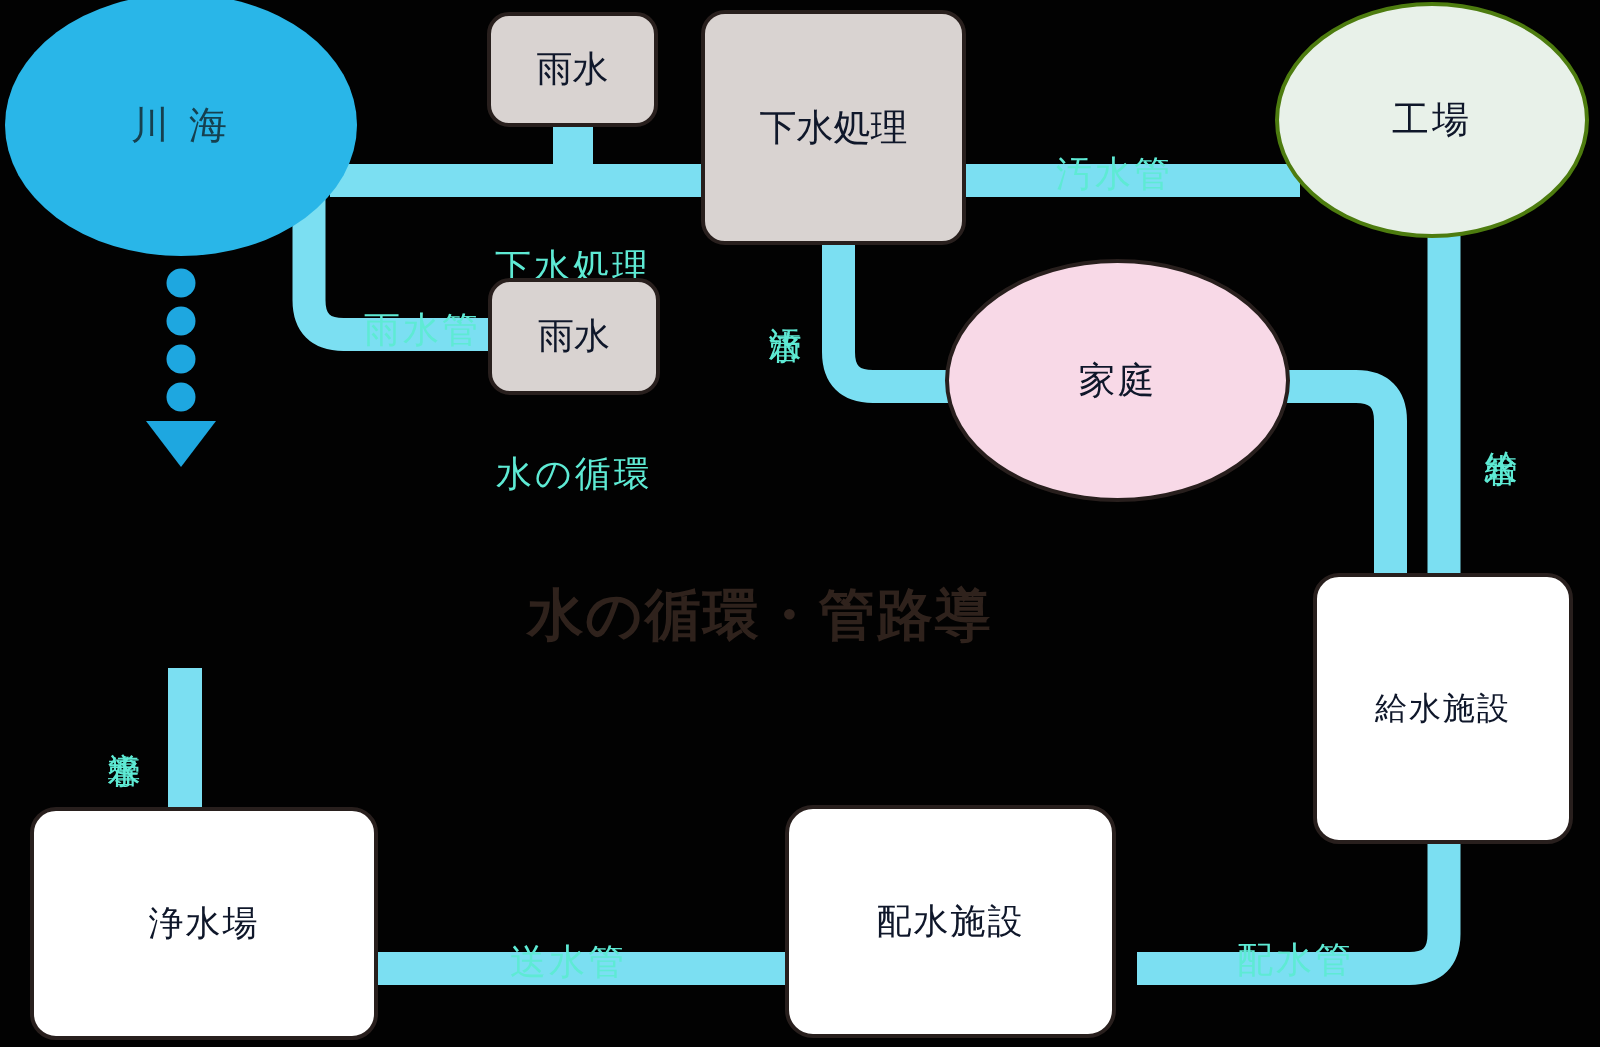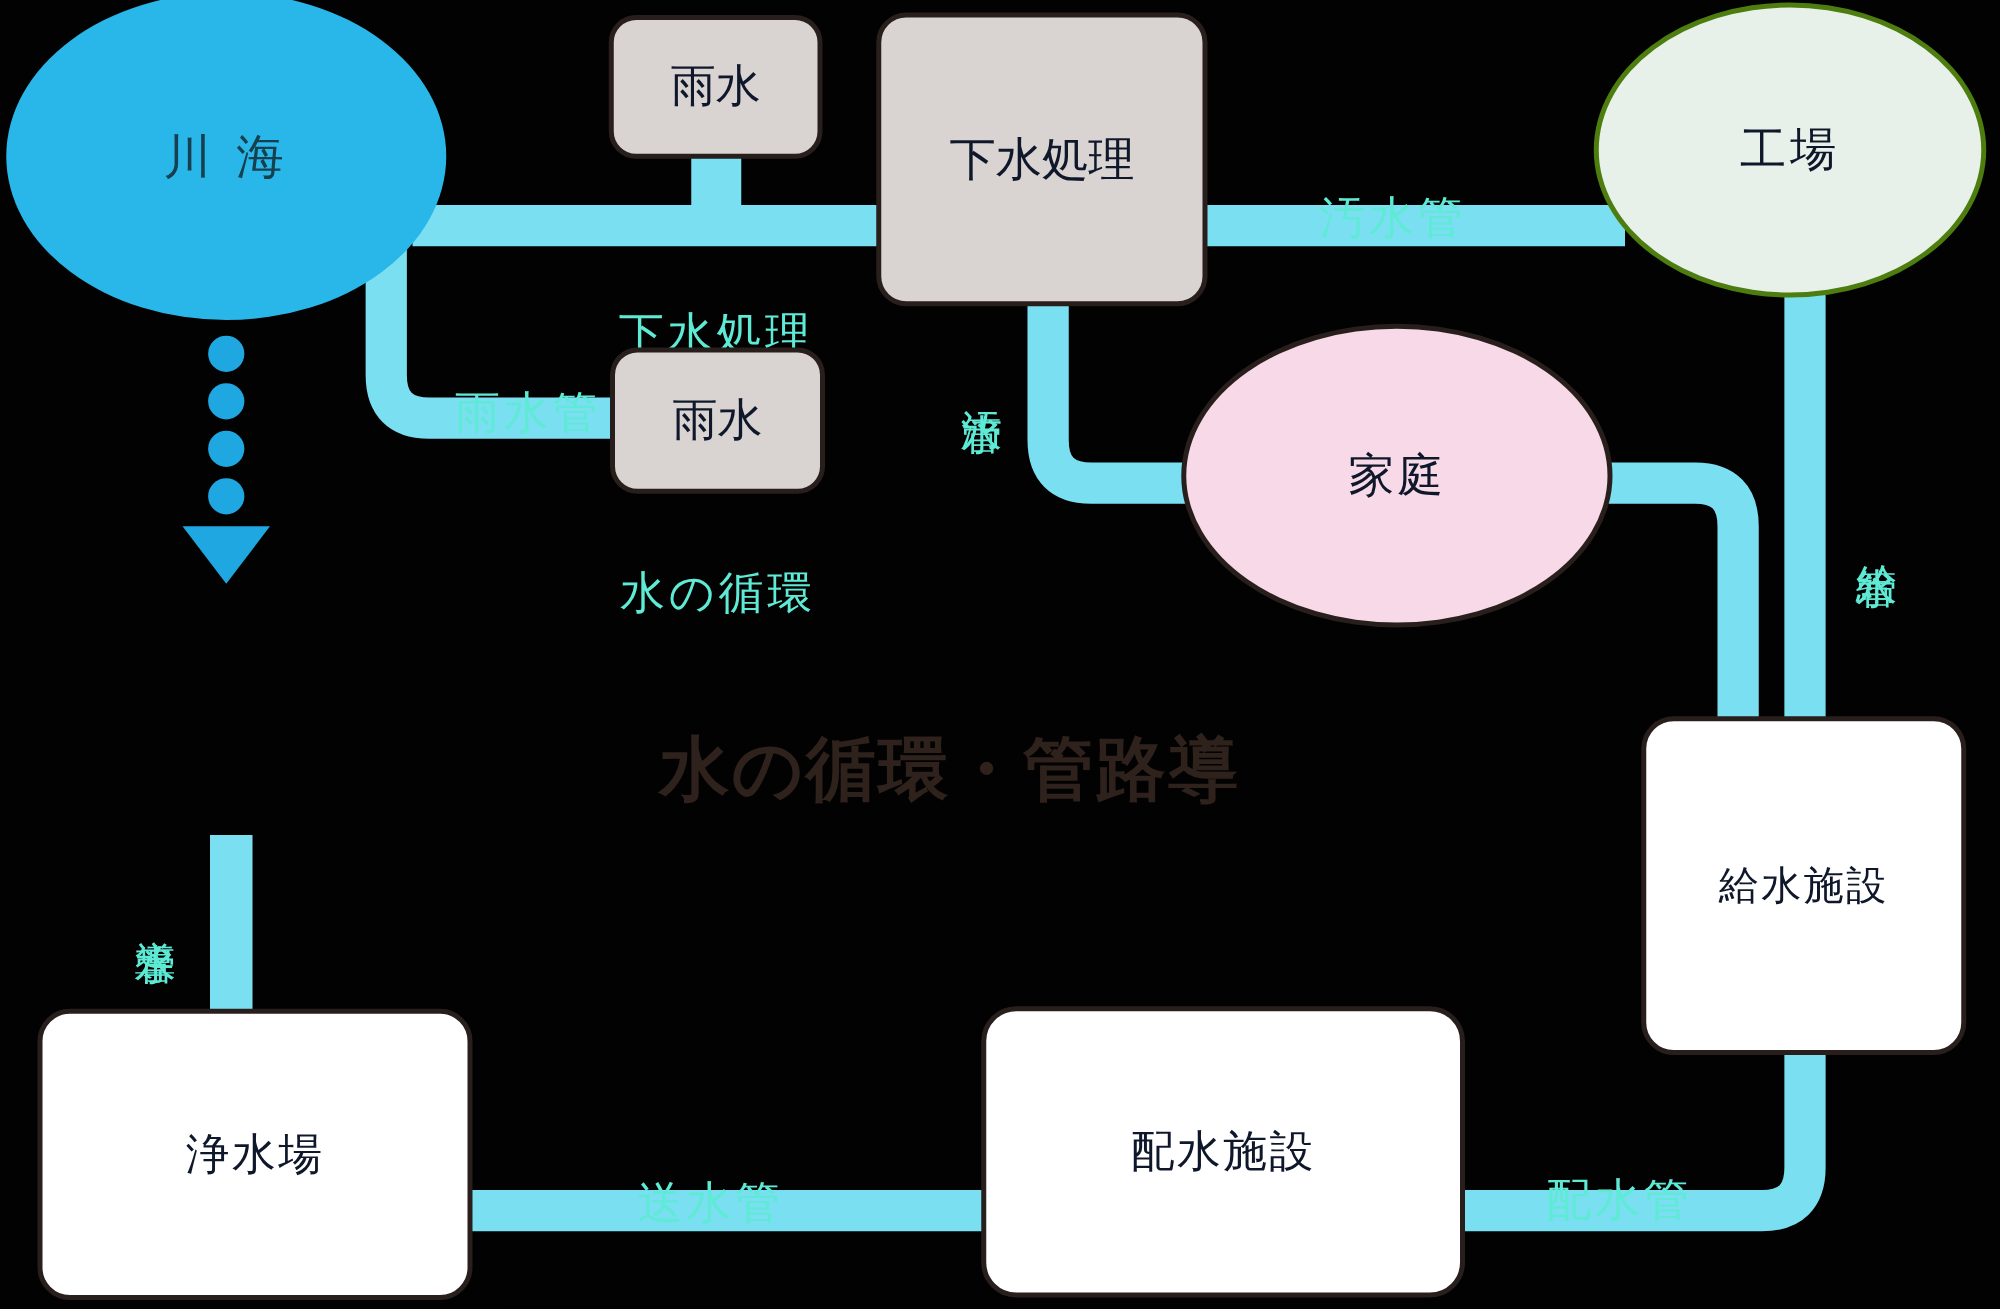--- a/index.html
+++ b/index.html
@@ -33,21 +33,21 @@
   .rect-gray{background:#d9d3d1;border:4px solid #281f1d;}
   .rect-white{background:#ffffff;border:4px solid #281f1d;}
   #node-kawa-umi{left:5px;top:-6px;width:352px;height:262px;background:#29b6e8;color:#16404f;font-size:38px;letter-spacing:4px;}
   #node-amamizu-1{left:487px;top:12px;width:171px;height:115px;border-radius:22px;font-size:36px;}
   #node-gesui-shori{left:701px;top:10px;width:265px;height:235px;border-radius:24px;font-size:37px;}
   #node-koujou{left:1275px;top:2px;width:314px;height:236px;background:#e8f1e9;border:4px solid #4d7c0f;font-size:37px;letter-spacing:3px;}
   #node-katei{left:945px;top:259px;width:345px;height:243px;background:#f8d9e7;border:4px solid #281f1d;font-size:37px;letter-spacing:2px;}
   #node-amamizu-2{left:488px;top:278px;width:172px;height:117px;border-radius:22px;font-size:36px;}
   #node-chosuichi-dam{left:7px;top:440px;width:346px;height:235px;border-radius:26px;font-size:34px;line-height:63px;}
   #node-jousuijou{left:7px;top:807px;width:348px;height:233px;border-radius:26px;font-size:35px;letter-spacing:2px;margin-left:23px;}
-  #node-haisui-shisetsu{left:785px;top:805px;width:387px;height:233px;border-radius:28px;font-size:35px;letter-spacing:2px;}
+  #node-haisui-shisetsu{left:785px;top:805px;width:331px;height:233px;border-radius:28px;font-size:35px;letter-spacing:2px;}
   #node-kyuusui-shisetsu{left:1313px;top:573px;width:260px;height:271px;border-radius:26px;font-size:32px;letter-spacing:2px;}
   
   #lbl-osuikan-top{left:1056px;top:106px;}
   #lbl-gouryuu{left:495px;top:199px;}
   #lbl-usuikan{left:364px;top:262px;}
   #lbl-bunryuu{left:496px;top:406px;}
   #lbl-osuikan-side{left:762px;top:258px;}
   #lbl-kyuusuikan{left:1478px;top:381px;}
   #lbl-dousuikan{left:101px;top:682px;}
   #lbl-sousuikan{left:510px;top:894px;}

